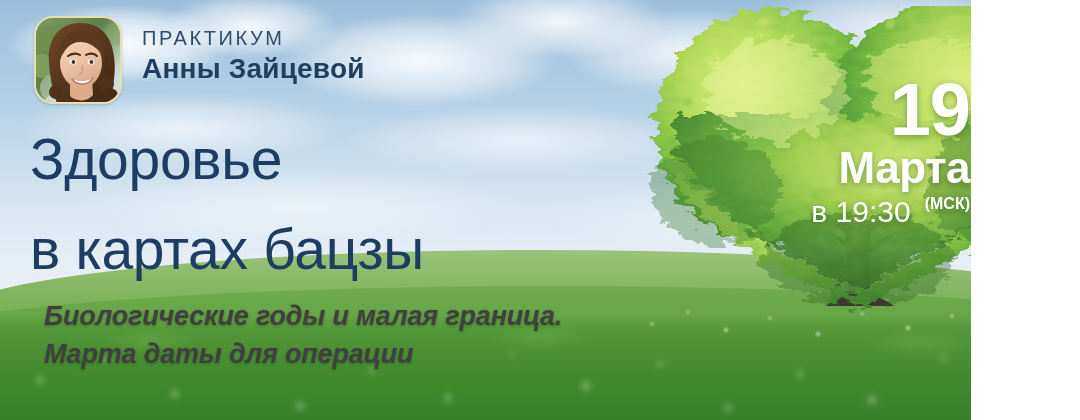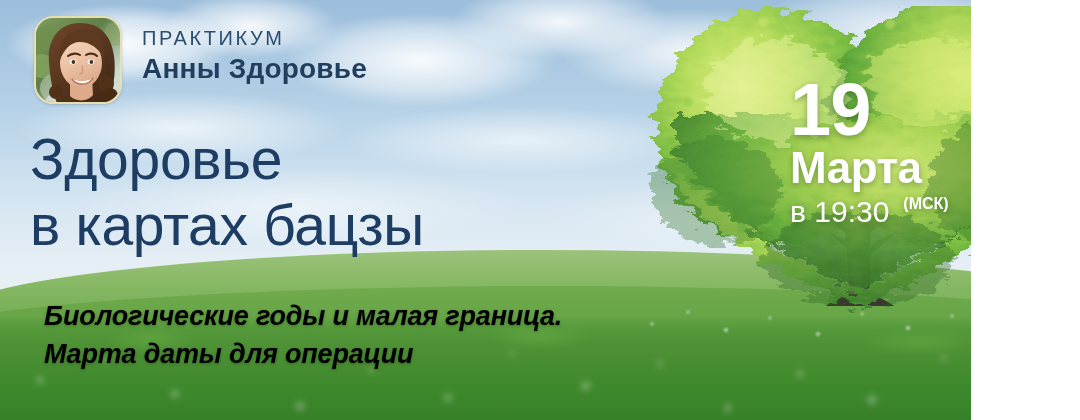--- a/index.html
+++ b/index.html
@@ -176,43 +176,43 @@
   .headline {
     position: absolute;
     left: 30px; top: 126px;
     color: #1e3d63;
     font-size: 57px;
     font-weight: 400;
     line-height: 1.16;
     letter-spacing: -.3px;
     white-space: nowrap;
   }
-  .headline .l2 { display: block; }
+  .headline .l2 { display: block; margin-top: 24px; }
 
   .subtitle {
     position: absolute;
     left: 44px; top: 297px;
-    color: #000000;
+    color: #404040;
     font-size: 27px;
     font-style: italic;
     font-weight: 700;
     line-height: 1.42;
     letter-spacing: -.2px;
     text-shadow: 0 1px 3px rgba(20,50,10,.38);
     white-space: nowrap;
   }
   .subtitle .l2 { display: block; }
 
   
   .date-block {
     position: absolute;
     left: 790px; top: 76px;
     width: 180px;
     color: #ffffff;
-    text-align: left;
+    text-align: right;
     text-shadow: 0 2px 6px rgba(20,60,15,.40);
   }
   .date-day {
     font-size: 74px;
     font-weight: 700;
     line-height: .92;
     letter-spacing: -1px;
   }
   .date-month {
     font-size: 44px;
@@ -380,21 +380,21 @@
 
       <path d="M46 48 C 47 53, 47 55, 44 56" stroke="#cd9b7c" stroke-width="1.5" fill="none" stroke-linecap="round"></path>
 
       <path d="M36 61 C 41 67, 52 67, 57 60 C 51 64, 42 64, 36 61 Z" fill="#ffffff"></path>
       <path d="M36 61 C 41 68, 52 68, 57 60" stroke="#b4705c" stroke-width="1.3" fill="none" stroke-linecap="round"></path>
     </svg>
   </div>
 
   <div class="kicker-wrap">
     <div class="kicker">ПРАКТИКУМ</div>
-    <div class="kicker-name">Анны Здоровье</div>
+    <div class="kicker-name">Анны Зайцевой</div>
   </div>
 
   <div class="headline">
     <span class="l1">Здоровье</span>
     <span class="l2">в картах бацзы</span>
   </div>
 
   <div class="subtitle">
     <span class="l1">Биологические годы и малая граница.</span>
     <span class="l2">Марта даты для операции</span>

